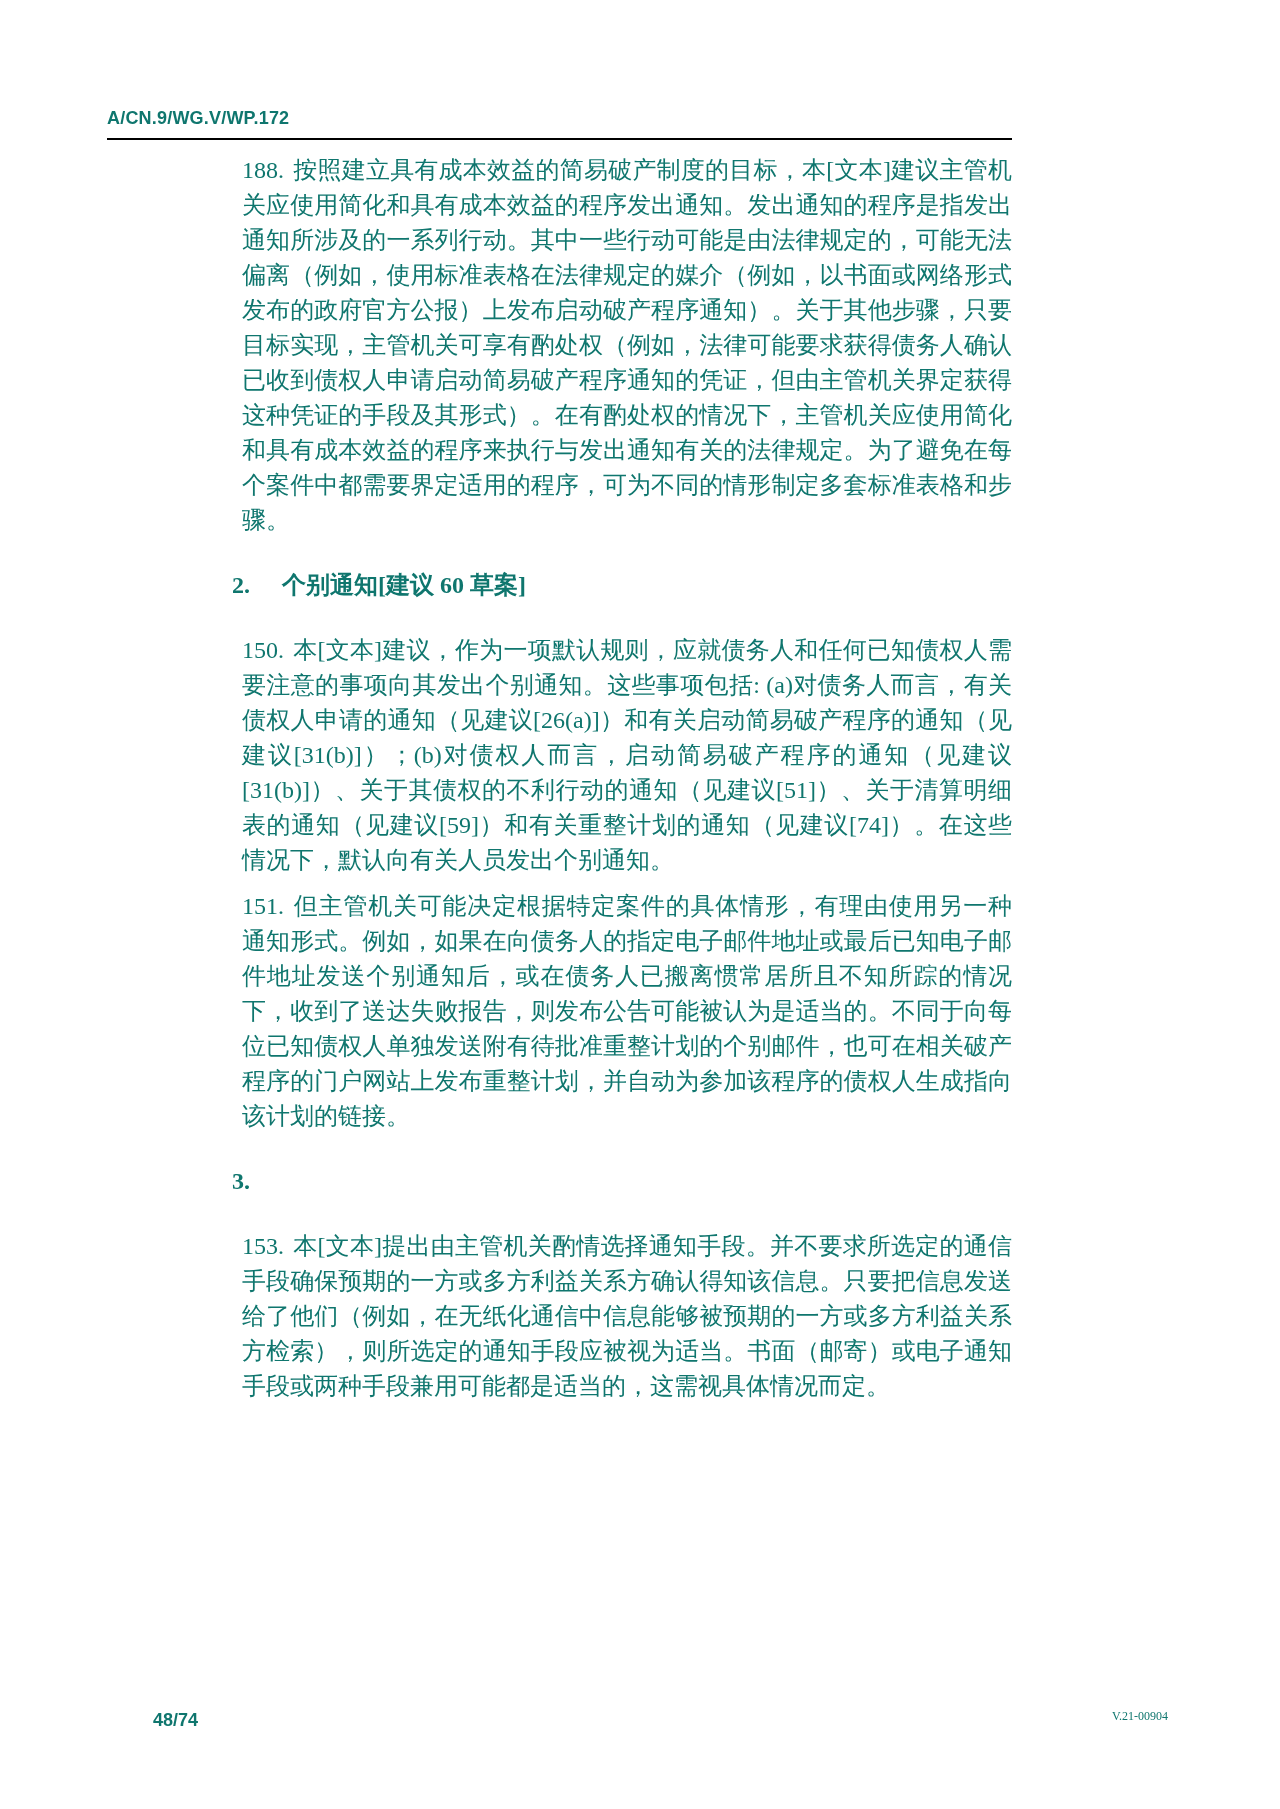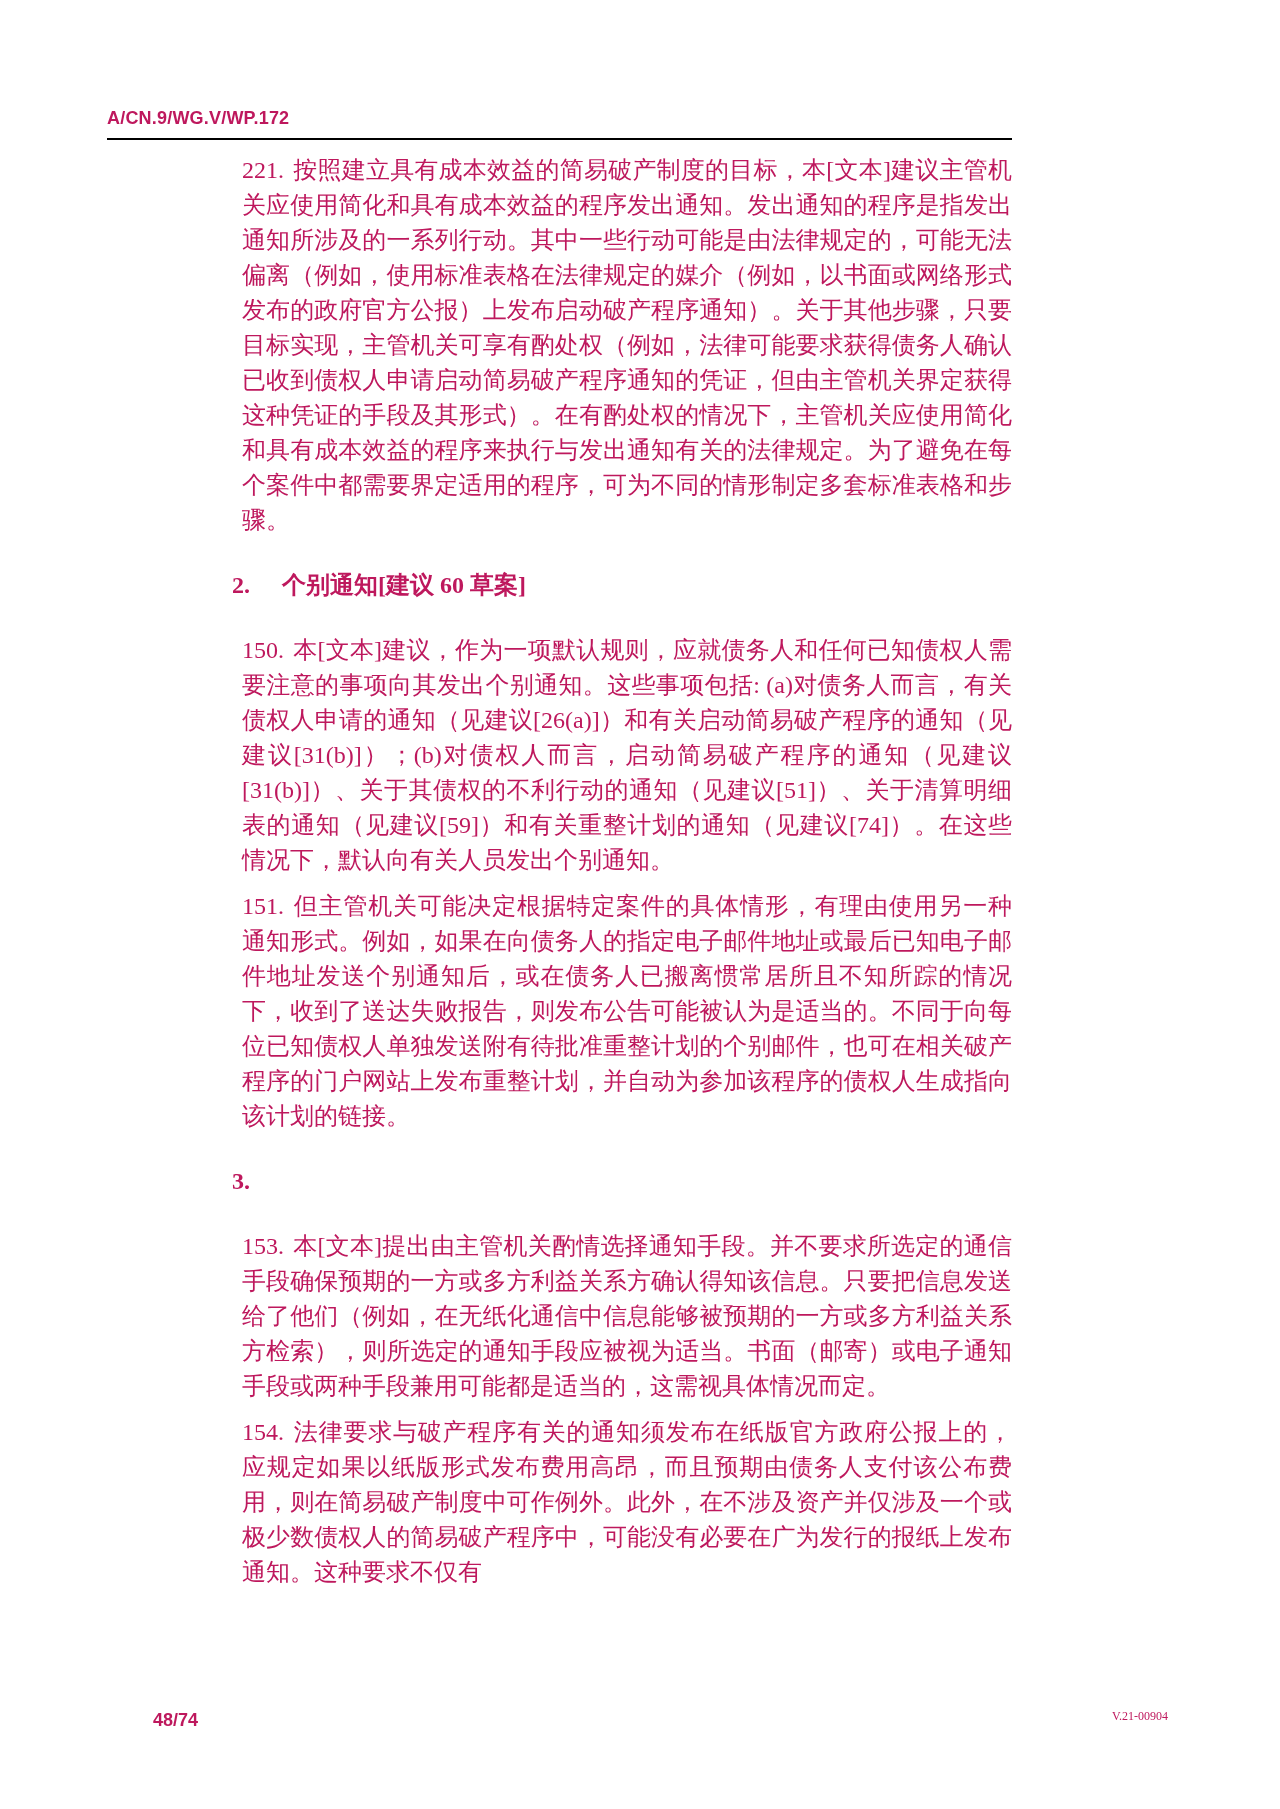--- a/index.html
+++ b/index.html
@@ -4,21 +4,21 @@
 <style>
   * { margin: 0; padding: 0; box-sizing: border-box; }
   html, body { background: #e8e8e8; }
   .page {
     position: relative;
     width: 1280px;
     height: 1809px;
     background: #ffffff;
     margin: 0 auto;
     overflow: hidden;
-    color: #be185d;
+    color: #0f766e;
     font-family: "Liberation Serif", "DejaVu Serif", serif;
   }
 
   
   .doc-symbol {
     position: absolute;
     left: 107px;
     top: 108px;
     font-family: "Liberation Sans", "DejaVu Sans", sans-serif;
     font-weight: 700;
@@ -79,21 +79,21 @@
 <body>
 
 <div class="page">
 
   <div class="doc-symbol">A/CN.9/WG.V/WP.172</div>
   <div class="header-rule"></div>
 
   <main class="content">
 
     <p class="para">
-      <span class="pnum">221.</span><span>按照建立具有成本效益的简易破产制度的目标，本[文本]建议主管机关应使用简化和具有成本效益的程序发出通知。发出通知的程序是指发出通知所涉及的一系列行动。其中一些行动可能是由法律规定的，可能无法偏离（例如，使用标准表格在法律规定的媒介（例如，以书面或网络形式发布的政府官方公报）上发布启动破产程序通知）。关于其他步骤，只要目标实现，主管机关可享有酌处权（例如，法律可能要求获得债务人确认已收到债权人申请启动简易破产程序通知的凭证，但由主管机关界定获得这种凭证的手段及其形式）。在有酌处权的情况下，主管机关应使用简化和具有成本效益的程序来执行与发出通知有关的法律规定。为了避免在每个案件中都需要界定适用的程序，可为不同的情形制定多套标准表格和步骤。</span>
+      <span class="pnum">188.</span><span>按照建立具有成本效益的简易破产制度的目标，本[文本]建议主管机关应使用简化和具有成本效益的程序发出通知。发出通知的程序是指发出通知所涉及的一系列行动。其中一些行动可能是由法律规定的，可能无法偏离（例如，使用标准表格在法律规定的媒介（例如，以书面或网络形式发布的政府官方公报）上发布启动破产程序通知）。关于其他步骤，只要目标实现，主管机关可享有酌处权（例如，法律可能要求获得债务人确认已收到债权人申请启动简易破产程序通知的凭证，但由主管机关界定获得这种凭证的手段及其形式）。在有酌处权的情况下，主管机关应使用简化和具有成本效益的程序来执行与发出通知有关的法律规定。为了避免在每个案件中都需要界定适用的程序，可为不同的情形制定多套标准表格和步骤。</span>
     </p>
 
     <div class="heading">
       <span class="hnum">2.</span>
       <span class="htext">个别通知[建议 60 草案]</span>
     </div>
 
     <p class="para">
       <span class="pnum">150.</span><span>本[文本]建议，作为一项默认规则，应就债务人和任何已知债权人需要注意的事项向其发出个别通知。这些事项包括: (a)对债务人而言，有关债权人申请的通知（见建议[26(a)]）和有关启动简易破产程序的通知（见建议[31(b)]）；(b)对债权人而言，启动简易破产程序的通知（见建议[31(b)]）、关于其债权的不利行动的通知（见建议[51]）、关于清算明细表的通知（见建议[59]）和有关重整计划的通知（见建议[74]）。在这些情况下，默认向有关人员发出个别通知。</span>
     </p>
@@ -104,22 +104,19 @@
 
 
     <div class="heading">
       <span class="hnum">3.</span>
     </div>
 
     <p class="para">
       <span class="pnum">153.</span><span>本[文本]提出由主管机关酌情选择通知手段。并不要求所选定的通信手段确保预期的一方或多方利益关系方确认得知该信息。只要把信息发送给了他们（例如，在无纸化通信中信息能够被预期的一方或多方利益关系方检索），则所选定的通知手段应被视为适当。书面（邮寄）或电子通知手段或两种手段兼用可能都是适当的，这需视具体情况而定。</span>
     </p>
 
-    <p class="para">
-      <span class="pnum">154.</span><span>法律要求与破产程序有关的通知须发布在纸版官方政府公报上的，应规定如果以纸版形式发布费用高昂，而且预期由债务人支付该公布费用，则在简易破产制度中可作例外。此外，在不涉及资产并仅涉及一个或极少数债权人的简易破产程序中，可能没有必要在广为发行的报纸上发布通知。这种要求不仅有</span>
-    </p>
 
   </main>
 
   <div class="footer-page">48/74</div>
   <div class="footer-code">V.21-00904</div>
 
 </div>
 
 </body></html>

